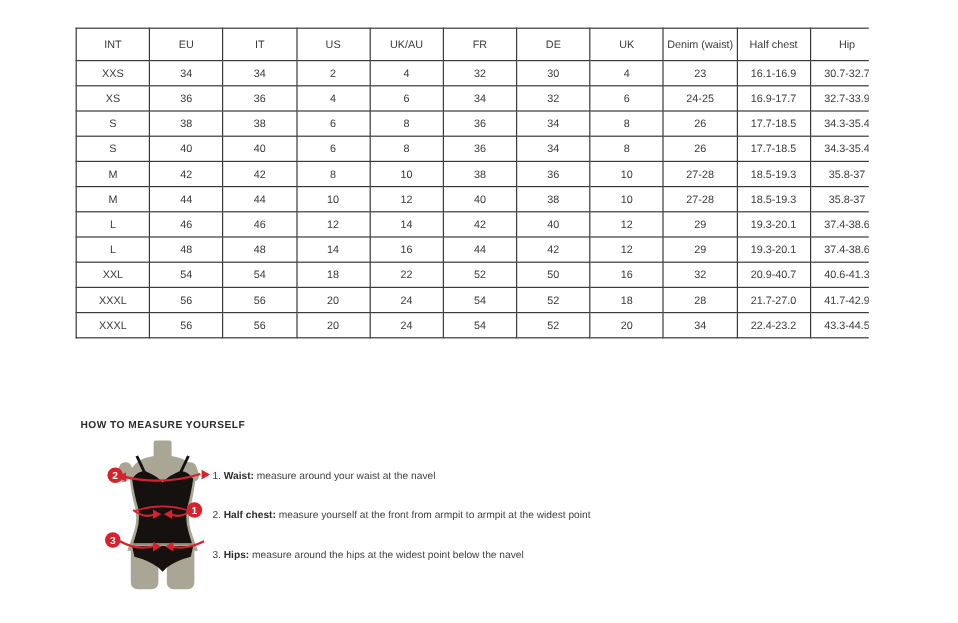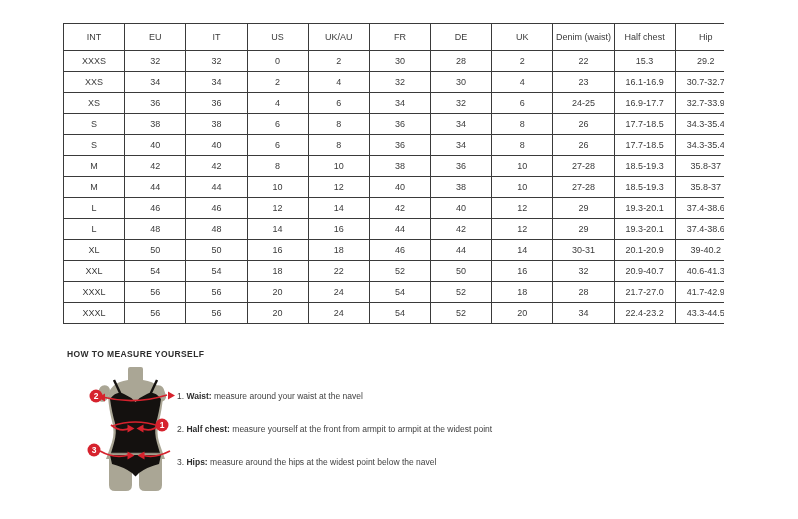--- a/index.html
+++ b/index.html
@@ -60,33 +60,20 @@
           <th>FR</th>
           <th>DE</th>
           <th>UK</th>
           <th>Denim (waist)</th>
           <th>Half chest</th>
           <th>Hip</th>
         </tr>
     </thead>
     <tbody id="table-body">
         <tr>
-          <td>XXXS</td>
-          <td>32</td>
-          <td>32</td>
-          <td>0</td>
-          <td>2</td>
-          <td>30</td>
-          <td>28</td>
-          <td>2</td>
-          <td>22</td>
-          <td>15.3</td>
-          <td>29.2</td>
-        </tr>
-        <tr>
           <td>XXS</td>
           <td>34</td>
           <td>34</td>
           <td>2</td>
           <td>4</td>
           <td>32</td>
           <td>30</td>
           <td>4</td>
           <td>23</td>
           <td>16.1-16.9</td>
@@ -177,33 +164,20 @@
           <td>14</td>
           <td>16</td>
           <td>44</td>
           <td>42</td>
           <td>12</td>
           <td>29</td>
           <td>19.3-20.1</td>
           <td>37.4-38.6</td>
         </tr>
         <tr>
-          <td>XL</td>
-          <td>50</td>
-          <td>50</td>
-          <td>16</td>
-          <td>18</td>
-          <td>46</td>
-          <td>44</td>
-          <td>14</td>
-          <td>30-31</td>
-          <td>20.1-20.9</td>
-          <td>39-40.2</td>
-        </tr>
-        <tr>
           <td>XXL</td>
           <td>54</td>
           <td>54</td>
           <td>18</td>
           <td>22</td>
           <td>52</td>
           <td>50</td>
           <td>16</td>
           <td>32</td>
           <td>20.9-40.7</td>

